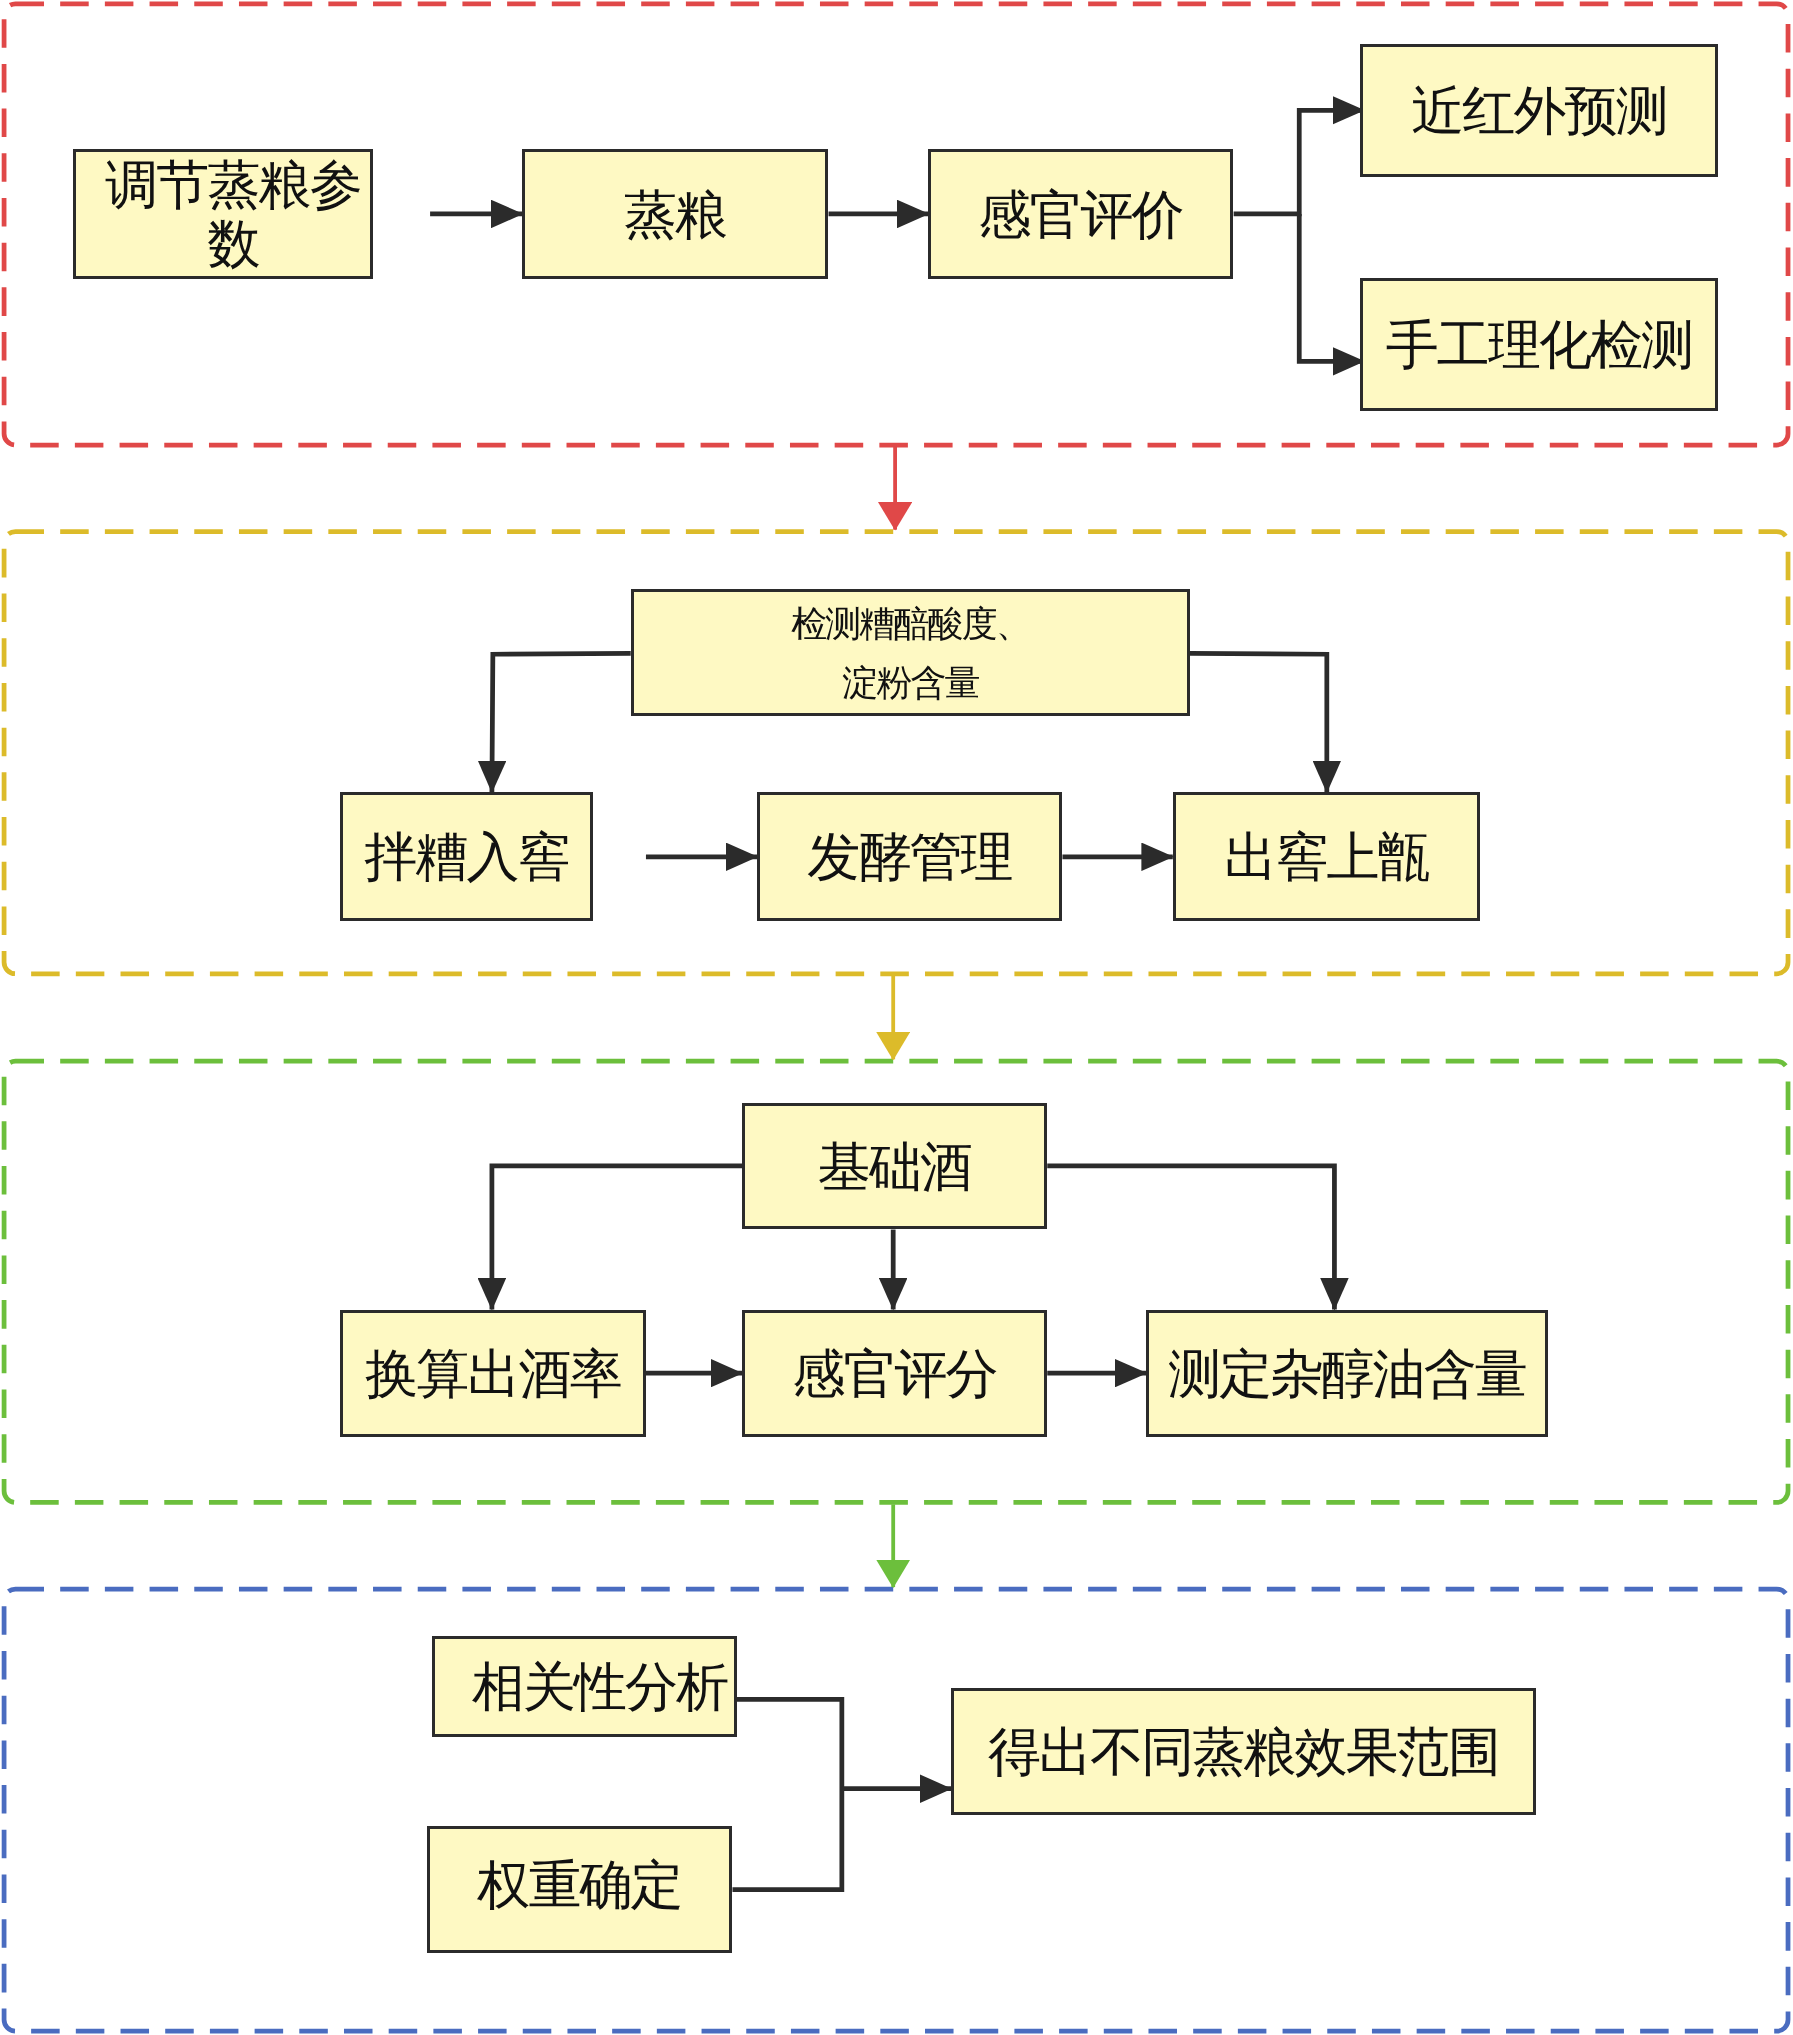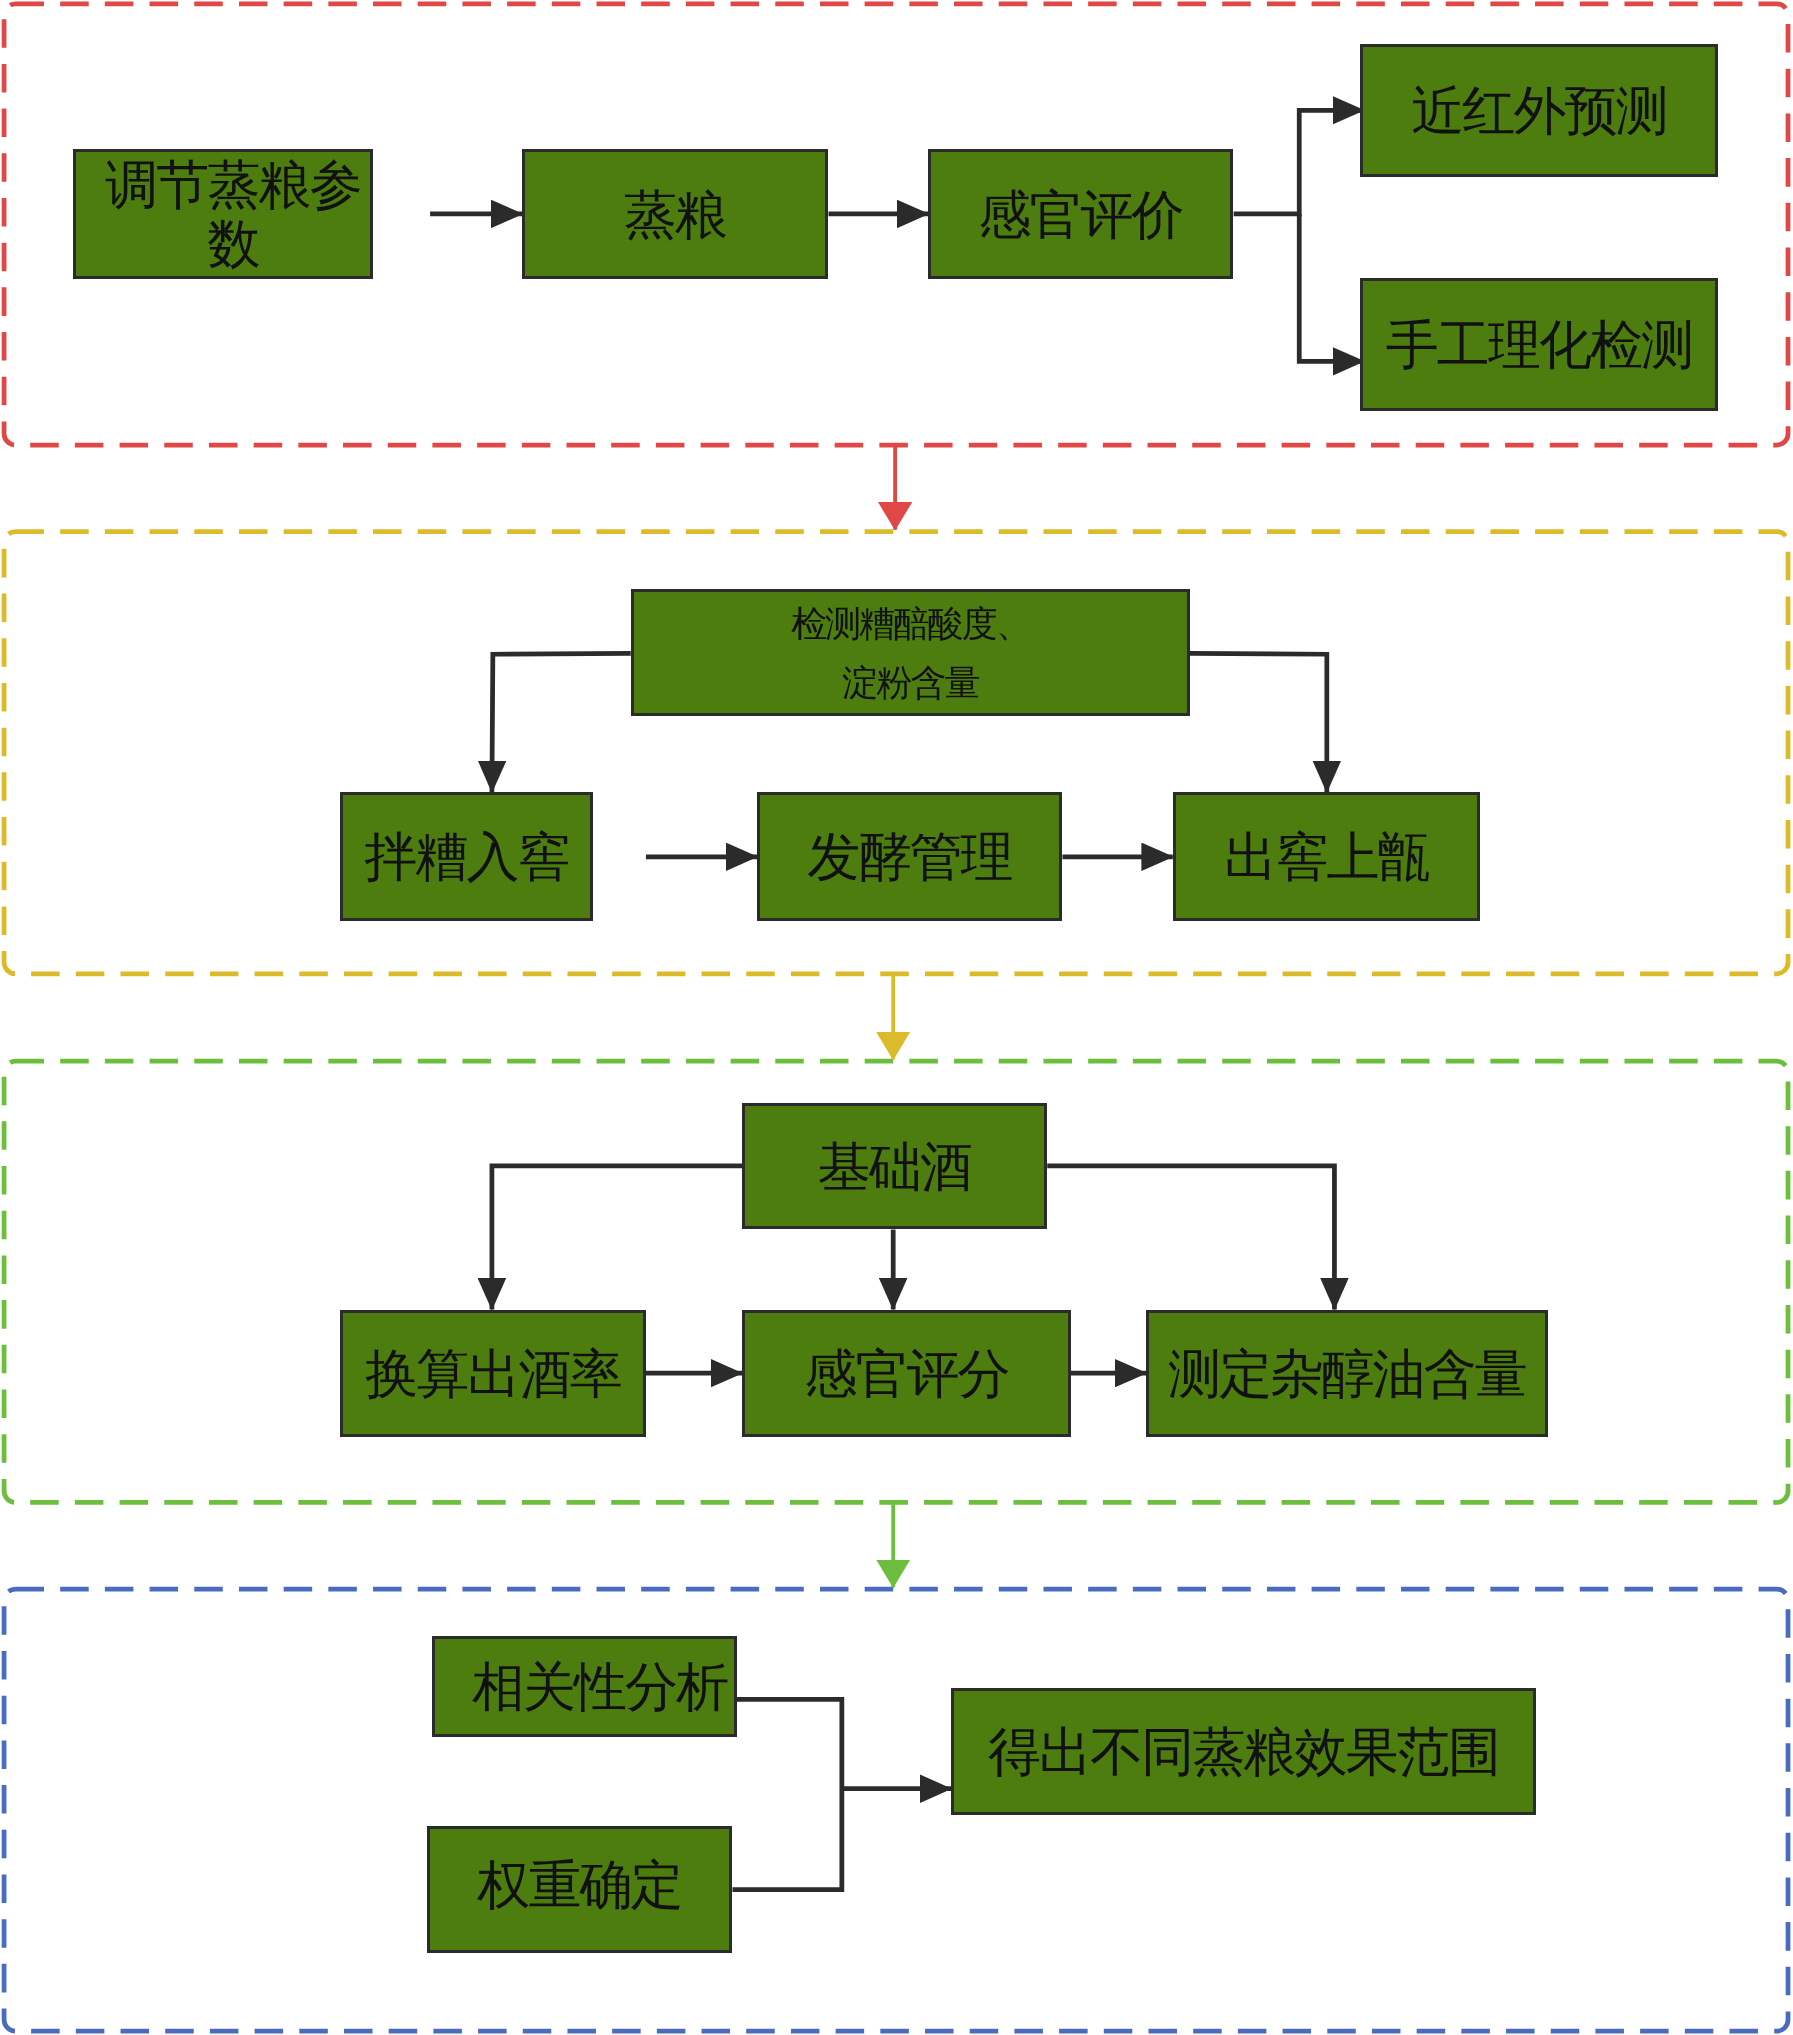--- a/index.html
+++ b/index.html
@@ -1,19 +1,19 @@
 <!DOCTYPE html>
 <html style="font-size:15px"><head>
 <meta charset="utf-8">
 <style>
   html, body { margin:0; padding:0; background:#ffffff; }
   body { width:1794px; height:2035px; position:relative; overflow:hidden;
          font-family:"DejaVu Serif", "Liberation Serif", serif; }
   svg#diagram { position:absolute; left:0; top:0; }
-  .node { position:absolute; box-sizing:border-box; border:3.8px solid #2b2b2b; background:#4d7c0f;
+  .node { position:absolute; box-sizing:border-box; border:3.8px solid #2b2b2b; background:#fef9c3;
           display:flex; align-items:center; justify-content:center; text-align:center;
           color:#111; font-size:53px; line-height:59px; letter-spacing:-1.9px; }
   .node.two-line { font-size:36px; line-height:59px; }
   .node span { white-space:pre-line; }
 </style>
 </head>
 <body>
 
 <svg id="diagram" width="1794" height="2035" viewBox="0 0 1886 2140">
   <defs>
@@ -95,21 +95,21 @@
 <div class="node" style="left:1173px;top:792px;width:307px;height:129px;">
     <span>出窖上甑</span>
   </div>
 
 <div class="node" style="left:742px;top:1103px;width:305px;height:126px;">
     <span>基础酒</span>
   </div>
 <div class="node" style="left:340px;top:1310px;width:306px;height:127px;">
     <span>换算出酒率</span>
   </div>
-<div class="node" style="left:742px;top:1310px;width:329px;height:127px;">
+<div class="node" style="left:742px;top:1310px;width:305px;height:127px;">
     <span>感官评分</span>
   </div>
 <div class="node" style="left:1146px;top:1310px;width:402px;height:127px;">
     <span>测定杂醇油含量</span>
   </div>
 
 <div class="node" style="left:432px;top:1636px;width:305px;height:101px;padding-left:30px;">
     <span>相关性分析</span>
   </div>
 <div class="node" style="left:427px;top:1826px;width:305px;height:127px;font-family:Liberation Mono, monospace;">

